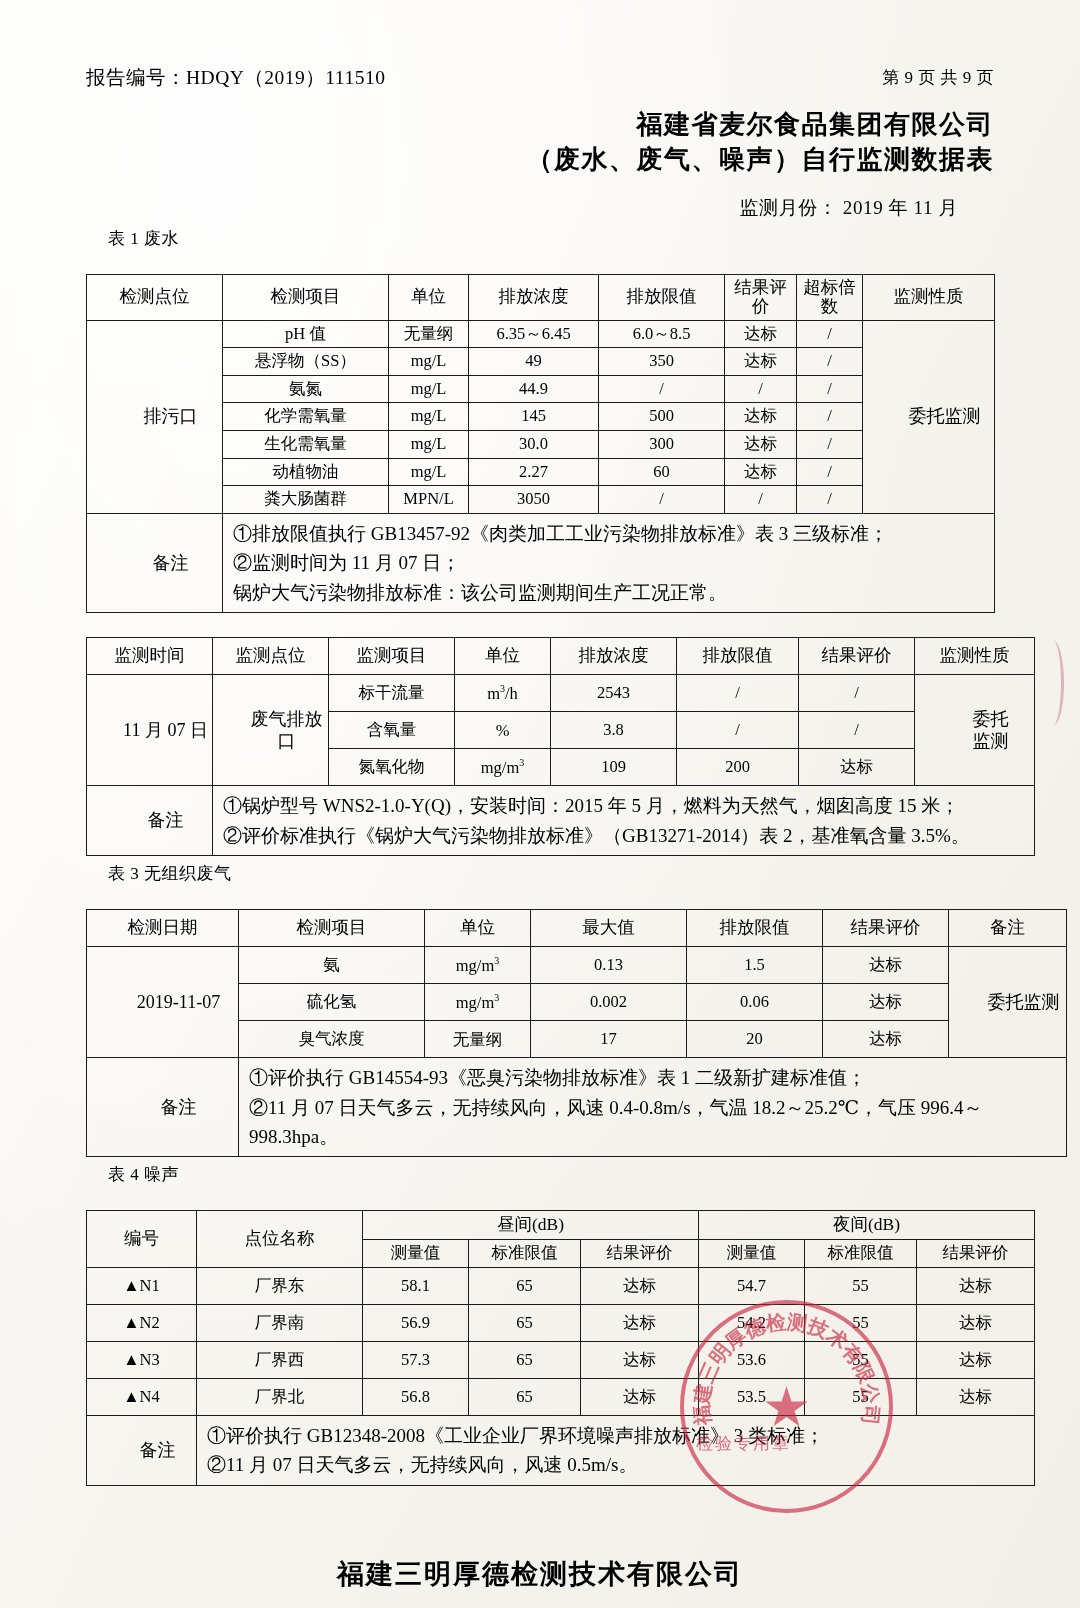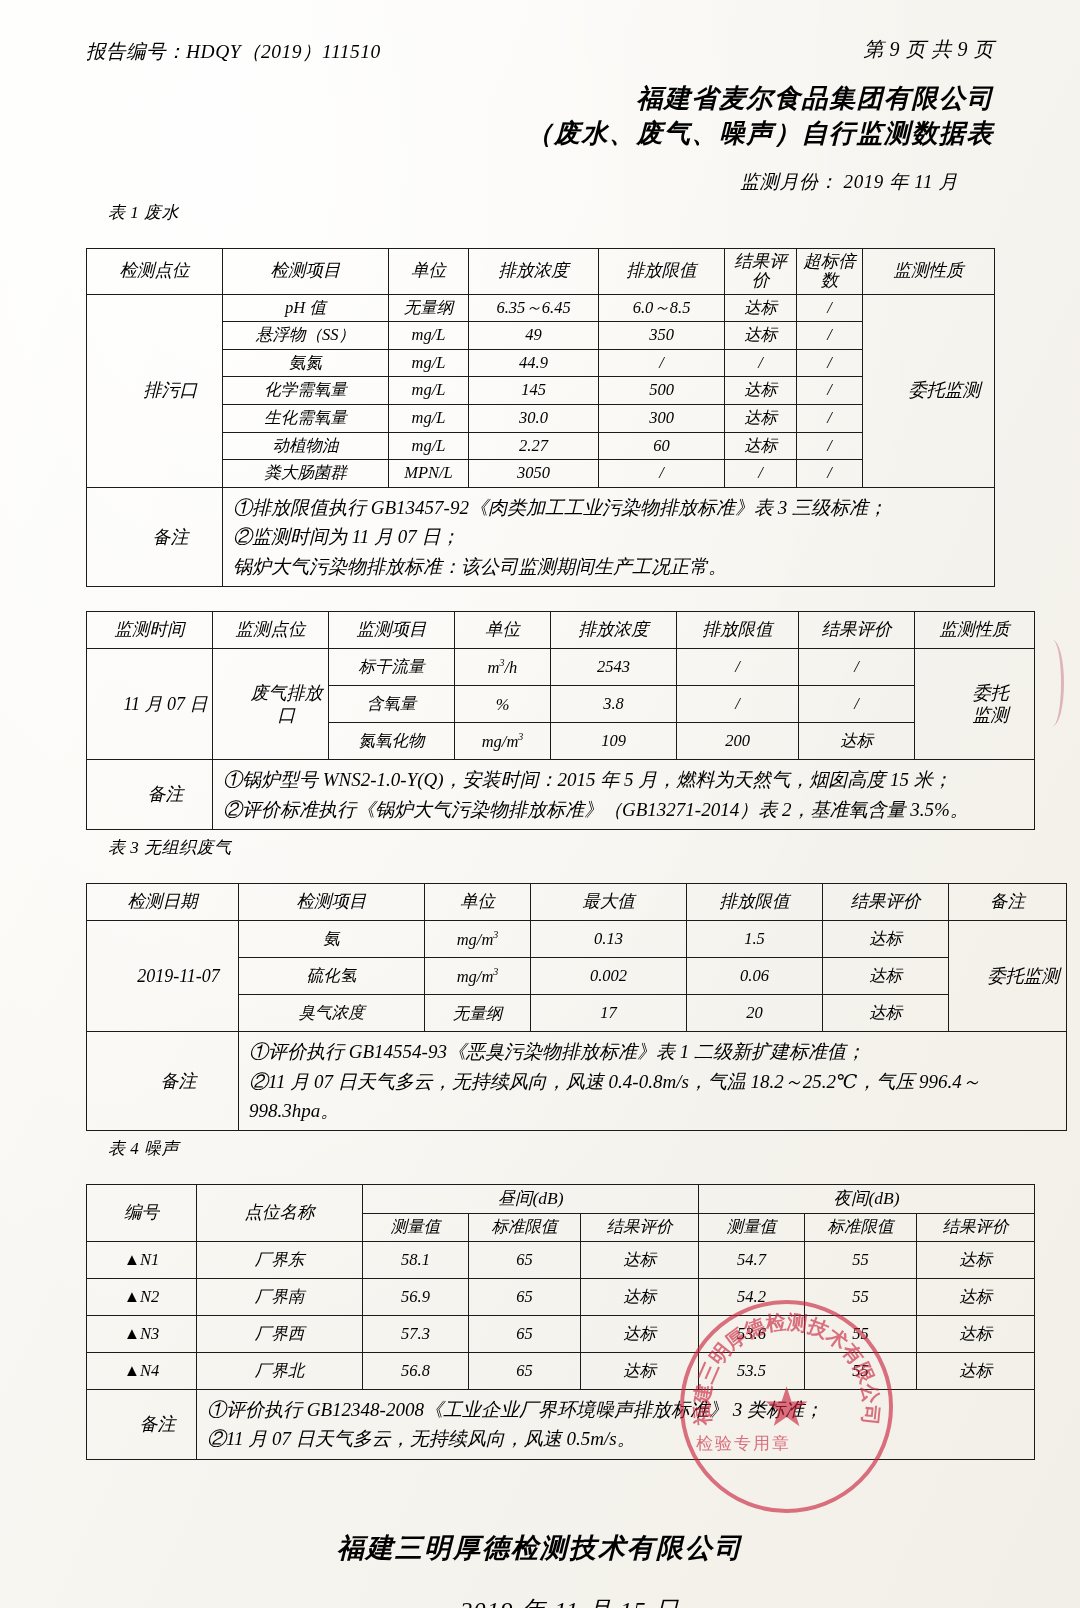--- a/index.html
+++ b/index.html
@@ -24,34 +24,33 @@
     position: absolute;
     inset: 0;
     background:
       radial-gradient(ellipse at 20% 10%, rgba(255,255,255,0.9), rgba(250,248,244,0) 60%),
       linear-gradient(115deg, #fdfcfa 0%, #f7f5f0 45%, #f2efe8 100%);
     pointer-events: none;
   }
   .sheet {
     position: absolute;
     left: 86px;
-    top: 36px;
+    top: 64px;
     width: 908px;
     height: 1500px;
-    font-style: italic;
   }
   .hdr-row {
     display: flex;
     justify-content: space-between;
     align-items: flex-end;
     font-size: 19px;
     letter-spacing: 0.5px;
   }
   .hdr-left { font-size: 19.5px; }
-  .hdr-right { font-size: 20px; padding-bottom: 2px; }
+  .hdr-right { font-size: 17px; padding-bottom: 2px; }
 
   .title1, .title2 {
     text-align: right;
     font-weight: bold;
     font-size: 26px;
     letter-spacing: 1.5px;
   }
   .title1 { margin-top: 16px; }
   .title2 { }
 

